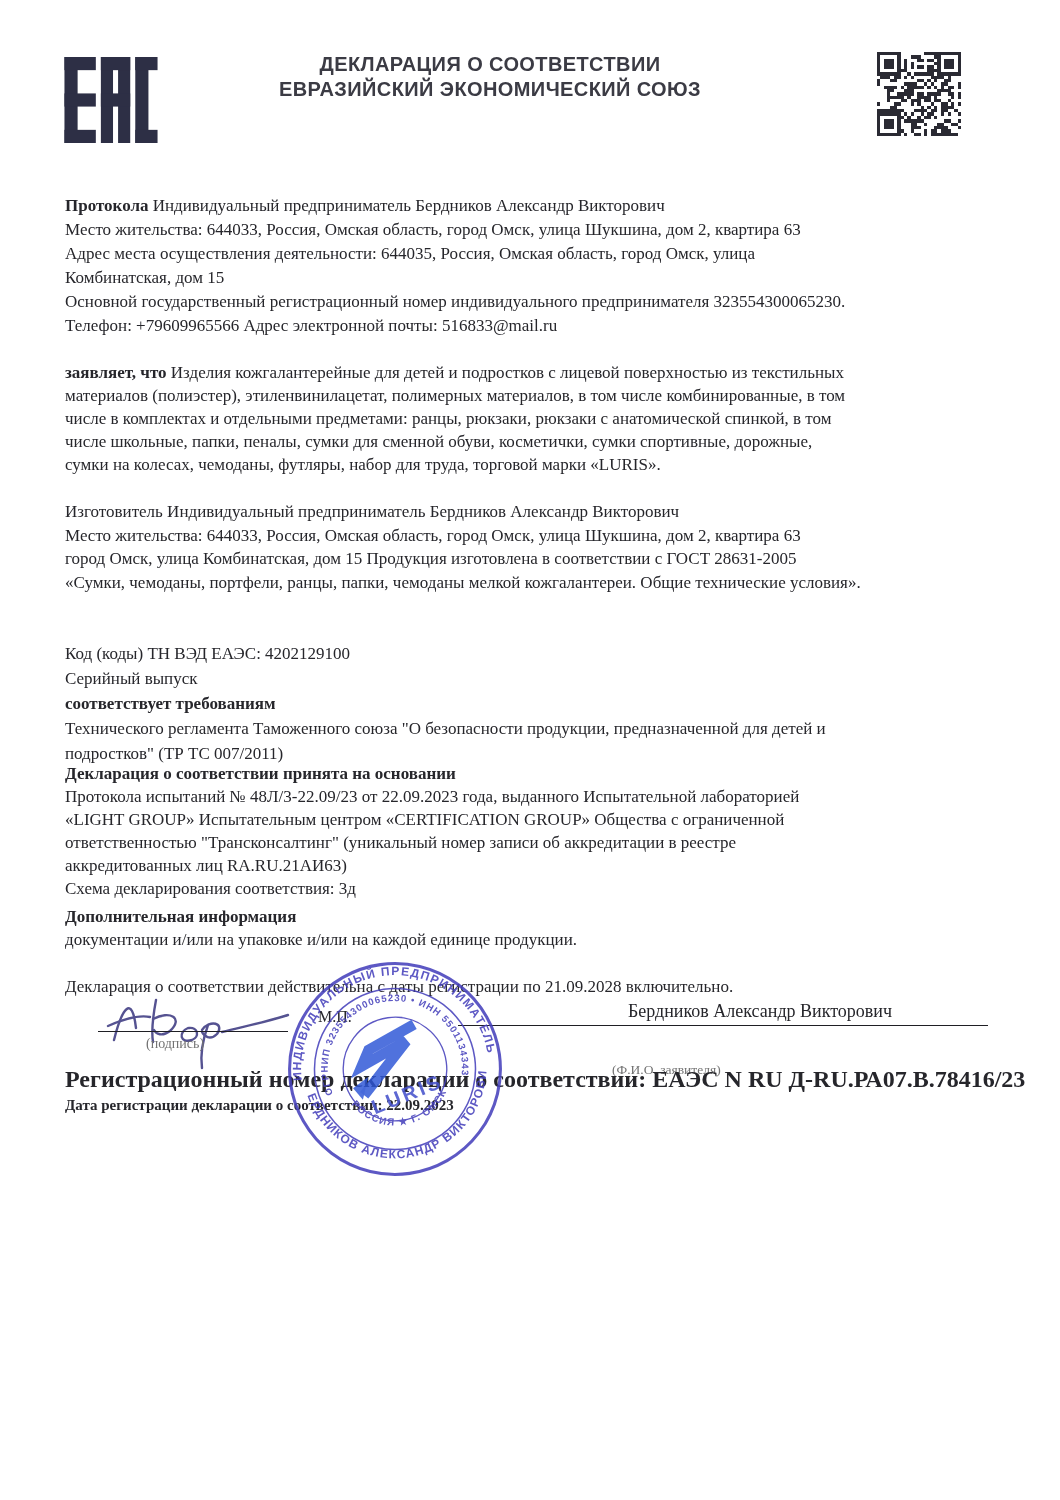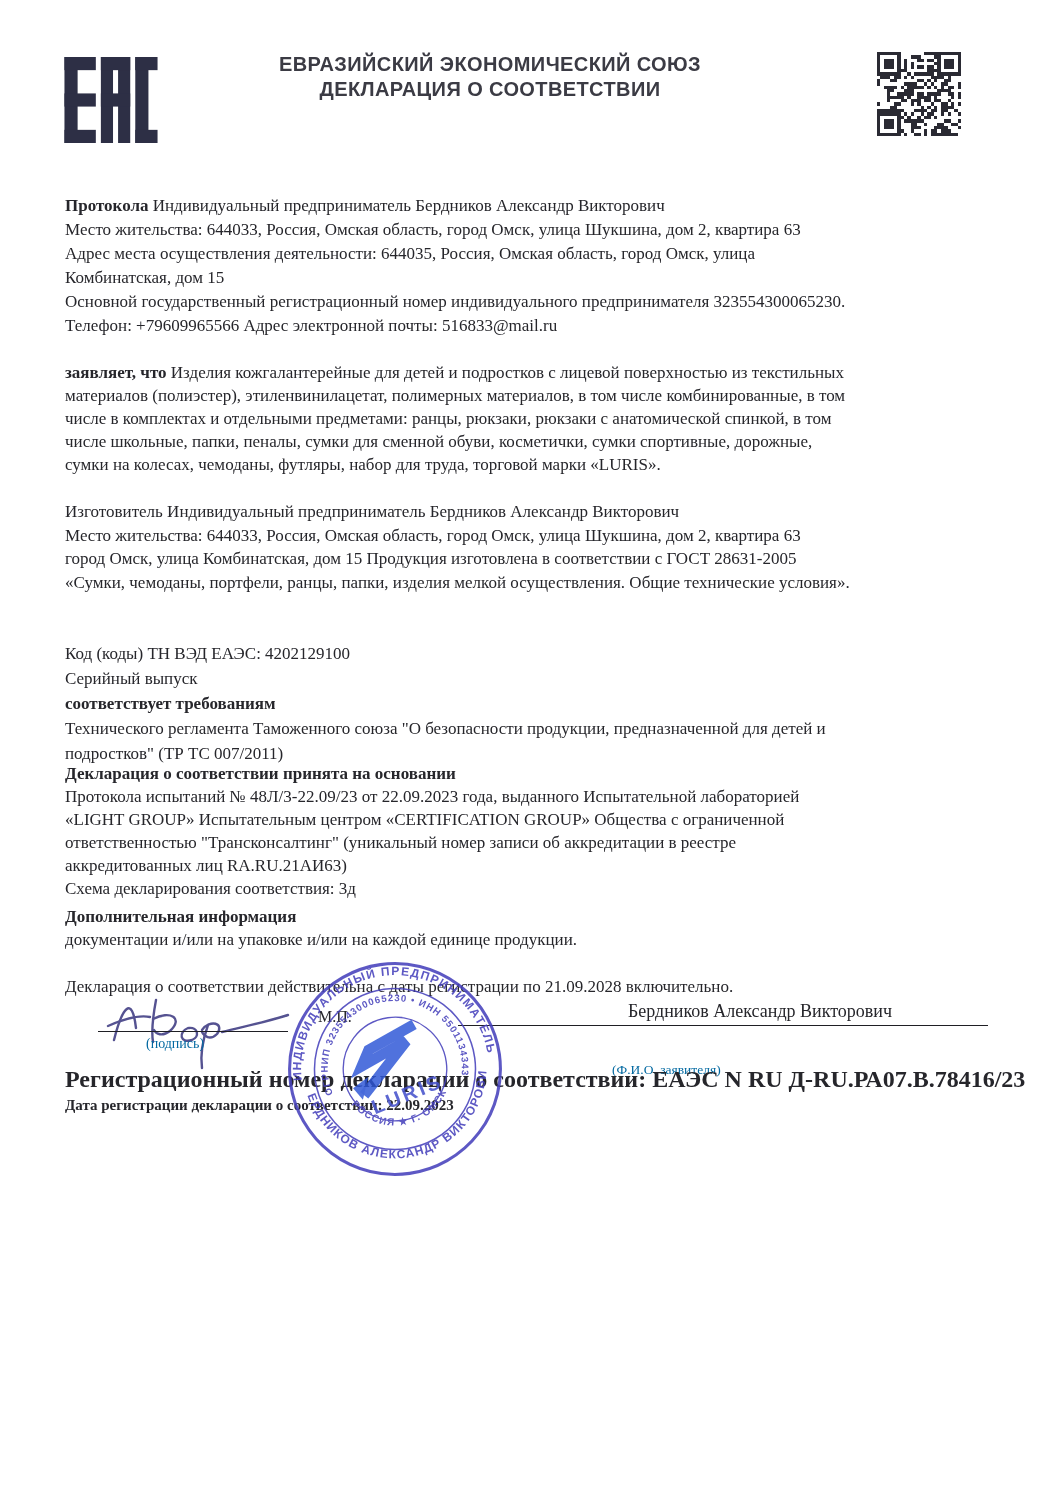--- a/index.html
+++ b/index.html
@@ -14,21 +14,21 @@
   #p-applicant{top:194px;line-height:24px;}
   #p-declares{top:361px;line-height:23px;}
   #p-manufacturer{top:500px;line-height:23.5px;}
   #p-code{top:641px;line-height:25px;}
   #p-basis{top:762px;line-height:23px;}
   #p-additional{top:905px;line-height:23px;}
   #p-validity{top:977px;font-weight:normal;}
   .sigline{position:absolute;height:0;border-top:1.6px solid #1f1f24;}
   #line-sign{left:98px;top:1031px;width:190px;}
   #line-fio{left:458px;top:1025px;width:530px;}
-  .small-label{position:absolute;font-size:14px;color:#0369a1;}
+  .small-label{position:absolute;font-size:14px;color:#737373;}
   #lbl-sign{left:146px;top:1036px;}
   #lbl-fio{left:612px;top:1030px;font-size:13.5px;margin-top:32px;}
   #fio-name{position:absolute;left:530px;top:1001px;width:460px;text-align:center;font-size:18px;}
   #mp{position:absolute;left:318px;top:1008px;font-size:16px;}
   #p-regnum{position:absolute;left:65px;top:1066px;font-size:24px;font-weight:bold;}
   #p-regdate{position:absolute;left:65px;top:1097px;font-size:15px;font-weight:bold;}
   #eac-logo{position:absolute;left:64px;top:57px;}
   #qr{position:absolute;left:877px;top:52px;}
   #stamp{position:absolute;left:280px;top:954px;opacity:.88;}
   #signature-svg{position:absolute;left:96px;top:982px;}
@@ -48,22 +48,22 @@
       <rect x="53" y="0" width="12" height="85"></rect>
       <rect x="36" y="0" width="29" height="13"></rect>
       <rect x="36" y="36" width="29" height="13"></rect>
       <rect x="70" y="0" width="13" height="85"></rect>
       <rect x="70" y="0" width="22" height="13"></rect>
       <rect x="70" y="72" width="22" height="13"></rect>
     </g>
   </svg>
 
   <div class="title">
+    <div>ДЕКЛАРАЦИЯ О СООТВЕТСТВИИ</div>
     <div>ЕВРАЗИЙСКИЙ ЭКОНОМИЧЕСКИЙ СОЮЗ</div>
-    <div>ДЕКЛАРАЦИЯ О СООТВЕТСТВИИ</div>
   </div>
 
   <svg id="qr" width="84" height="84" viewBox="0 0 25 25" shape-rendering="crispEdges">
     <g id="qr-mods" fill="#2a2a33">
         <rect x="0" y="0" width="1" height="1"></rect>
         <rect x="0" y="6" width="1" height="1"></rect>
         <rect x="1" y="0" width="1" height="1"></rect>
         <rect x="1" y="6" width="1" height="1"></rect>
         <rect x="2" y="0" width="1" height="1"></rect>
         <rect x="2" y="6" width="1" height="1"></rect>
@@ -381,21 +381,21 @@
         <div>числе школьные, папки, пеналы, сумки для сменной обуви, косметички, сумки спортивные, дорожные,</div>
         <div>сумки на колесах, чемоданы, футляры, набор для труда, торговой марки «LURIS».</div>
       </div>
   </div>
 
   <div class="para" id="p-manufacturer">
     <div>
         <div>Изготовитель Индивидуальный предприниматель Бердников Александр Викторович</div>
         <div>Место жительства: 644033, Россия, Омская область, город Омск, улица Шукшина, дом 2, квартира 63</div>
         <div>город Омск, улица Комбинатская, дом 15 Продукция изготовлена в соответствии с ГОСТ 28631-2005</div>
-        <div>«Сумки, чемоданы, портфели, ранцы, папки, изделия мелкой осуществления. Общие технические условия».</div>
+        <div>«Сумки, чемоданы, портфели, ранцы, папки, чемоданы мелкой кожгалантереи. Общие технические условия».</div>
       </div>
   </div>
 
   <div class="para" id="p-code">
     <div>Код (коды) ТН ВЭД ЕАЭС: 4202129100</div>
     <div>Серийный выпуск</div>
     <div class="b">соответствует требованиям</div>
     <div>
         <div>Технического регламента Таможенного союза "О безопасности продукции, предназначенной для детей и</div>
         <div>подростков" (ТР ТС 007/2011)</div>

